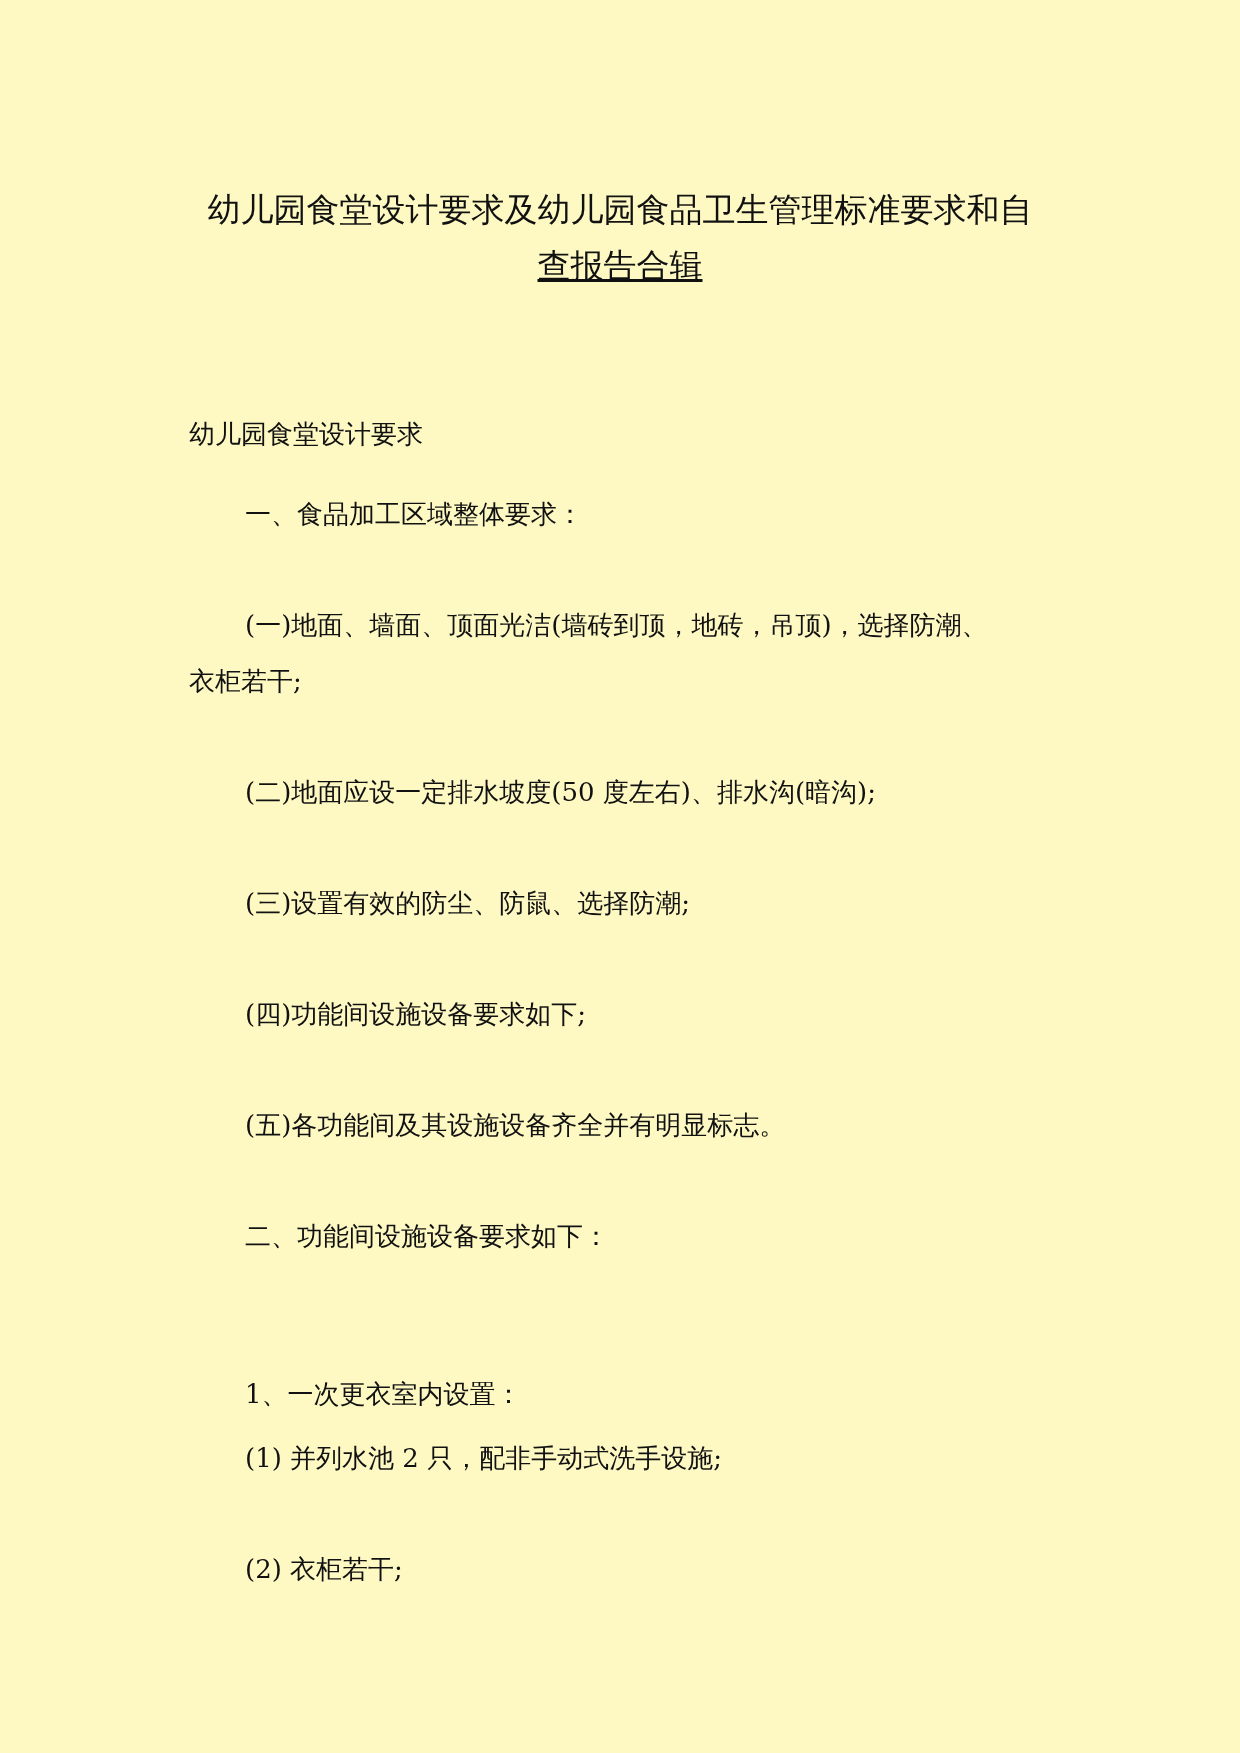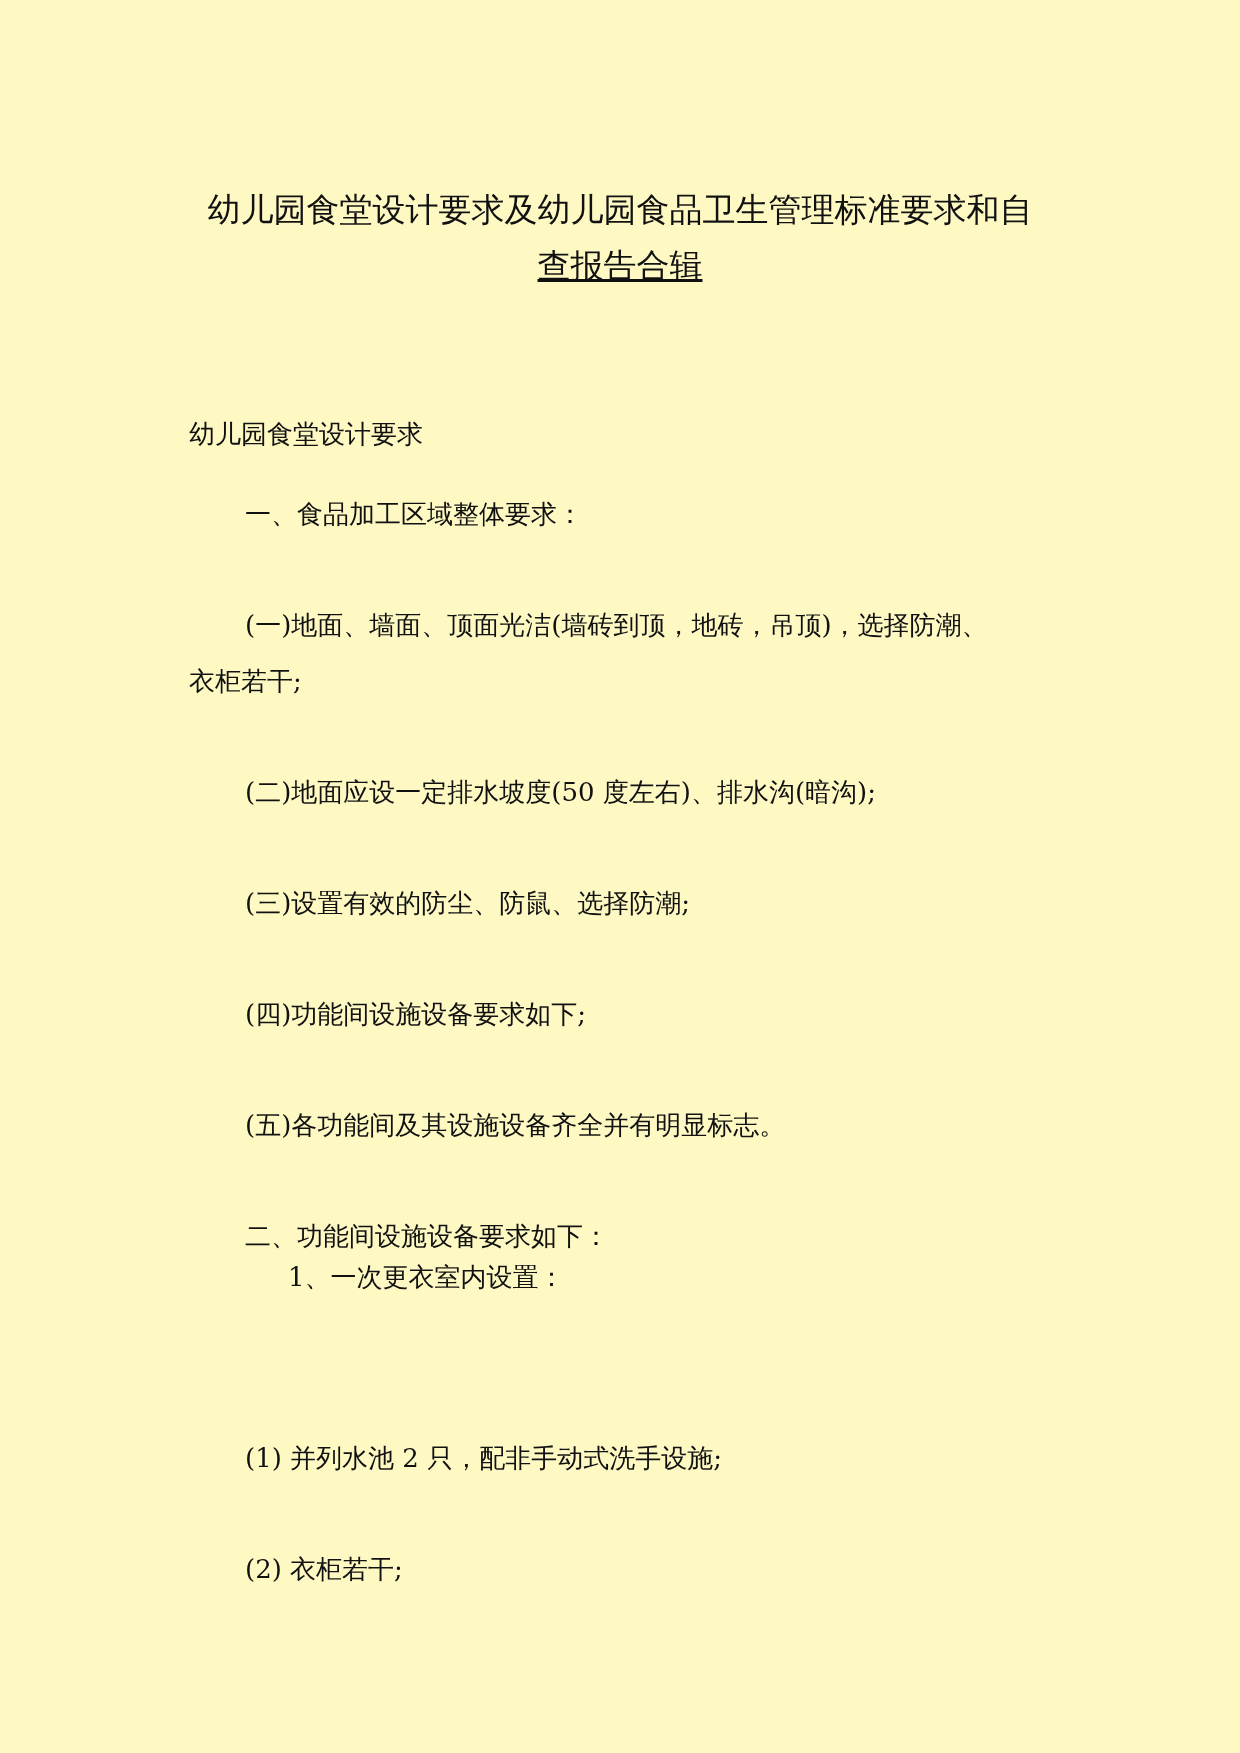--- a/index.html
+++ b/index.html
@@ -60,19 +60,19 @@
   <div class="line l1" style="top:775px;">(二)地面应设一定排水坡度(50 度左右)、排水沟(暗沟);</div>
 
   <div class="line l1" style="top:886px;">(三)设置有效的防尘、防鼠、选择防潮;</div>
 
   <div class="line l1" style="top:997px;">(四)功能间设施设备要求如下;</div>
 
   <div class="line l1" style="top:1108px;">(五)各功能间及其设施设备齐全并有明显标志。</div>
 
   <div class="line l1" style="top:1219px;">二、功能间设施设备要求如下：</div>
 
-  <div class="line l1" style="top:1260px;margin-left:43px;">1、一次更衣室内设置：</div>
+  <div class="line l1" style="top:1377px;">1、一次更衣室内设置：</div>
 
   <div class="line l1" style="top:1441px;">(1) 并列水池 2 只，配非手动式洗手设施;</div>
 
   <div class="line l1" style="top:1552px;">(2) 衣柜若干;</div>
 
 </div>
 
 </body></html>

